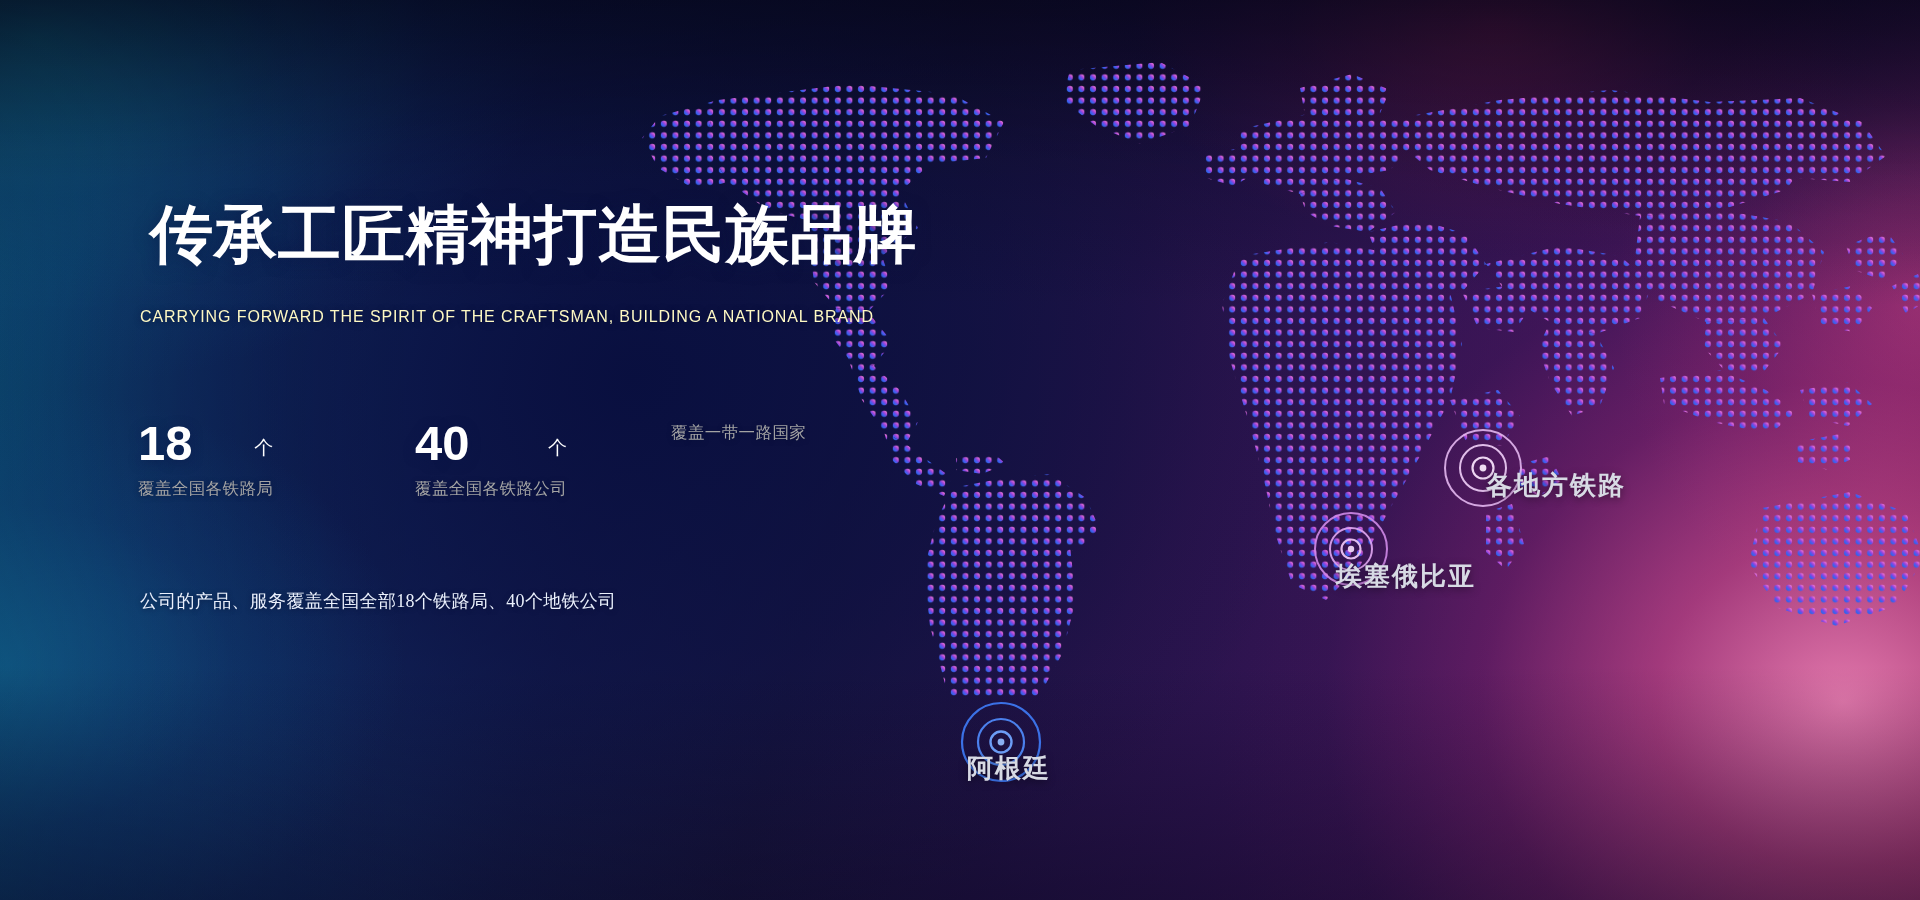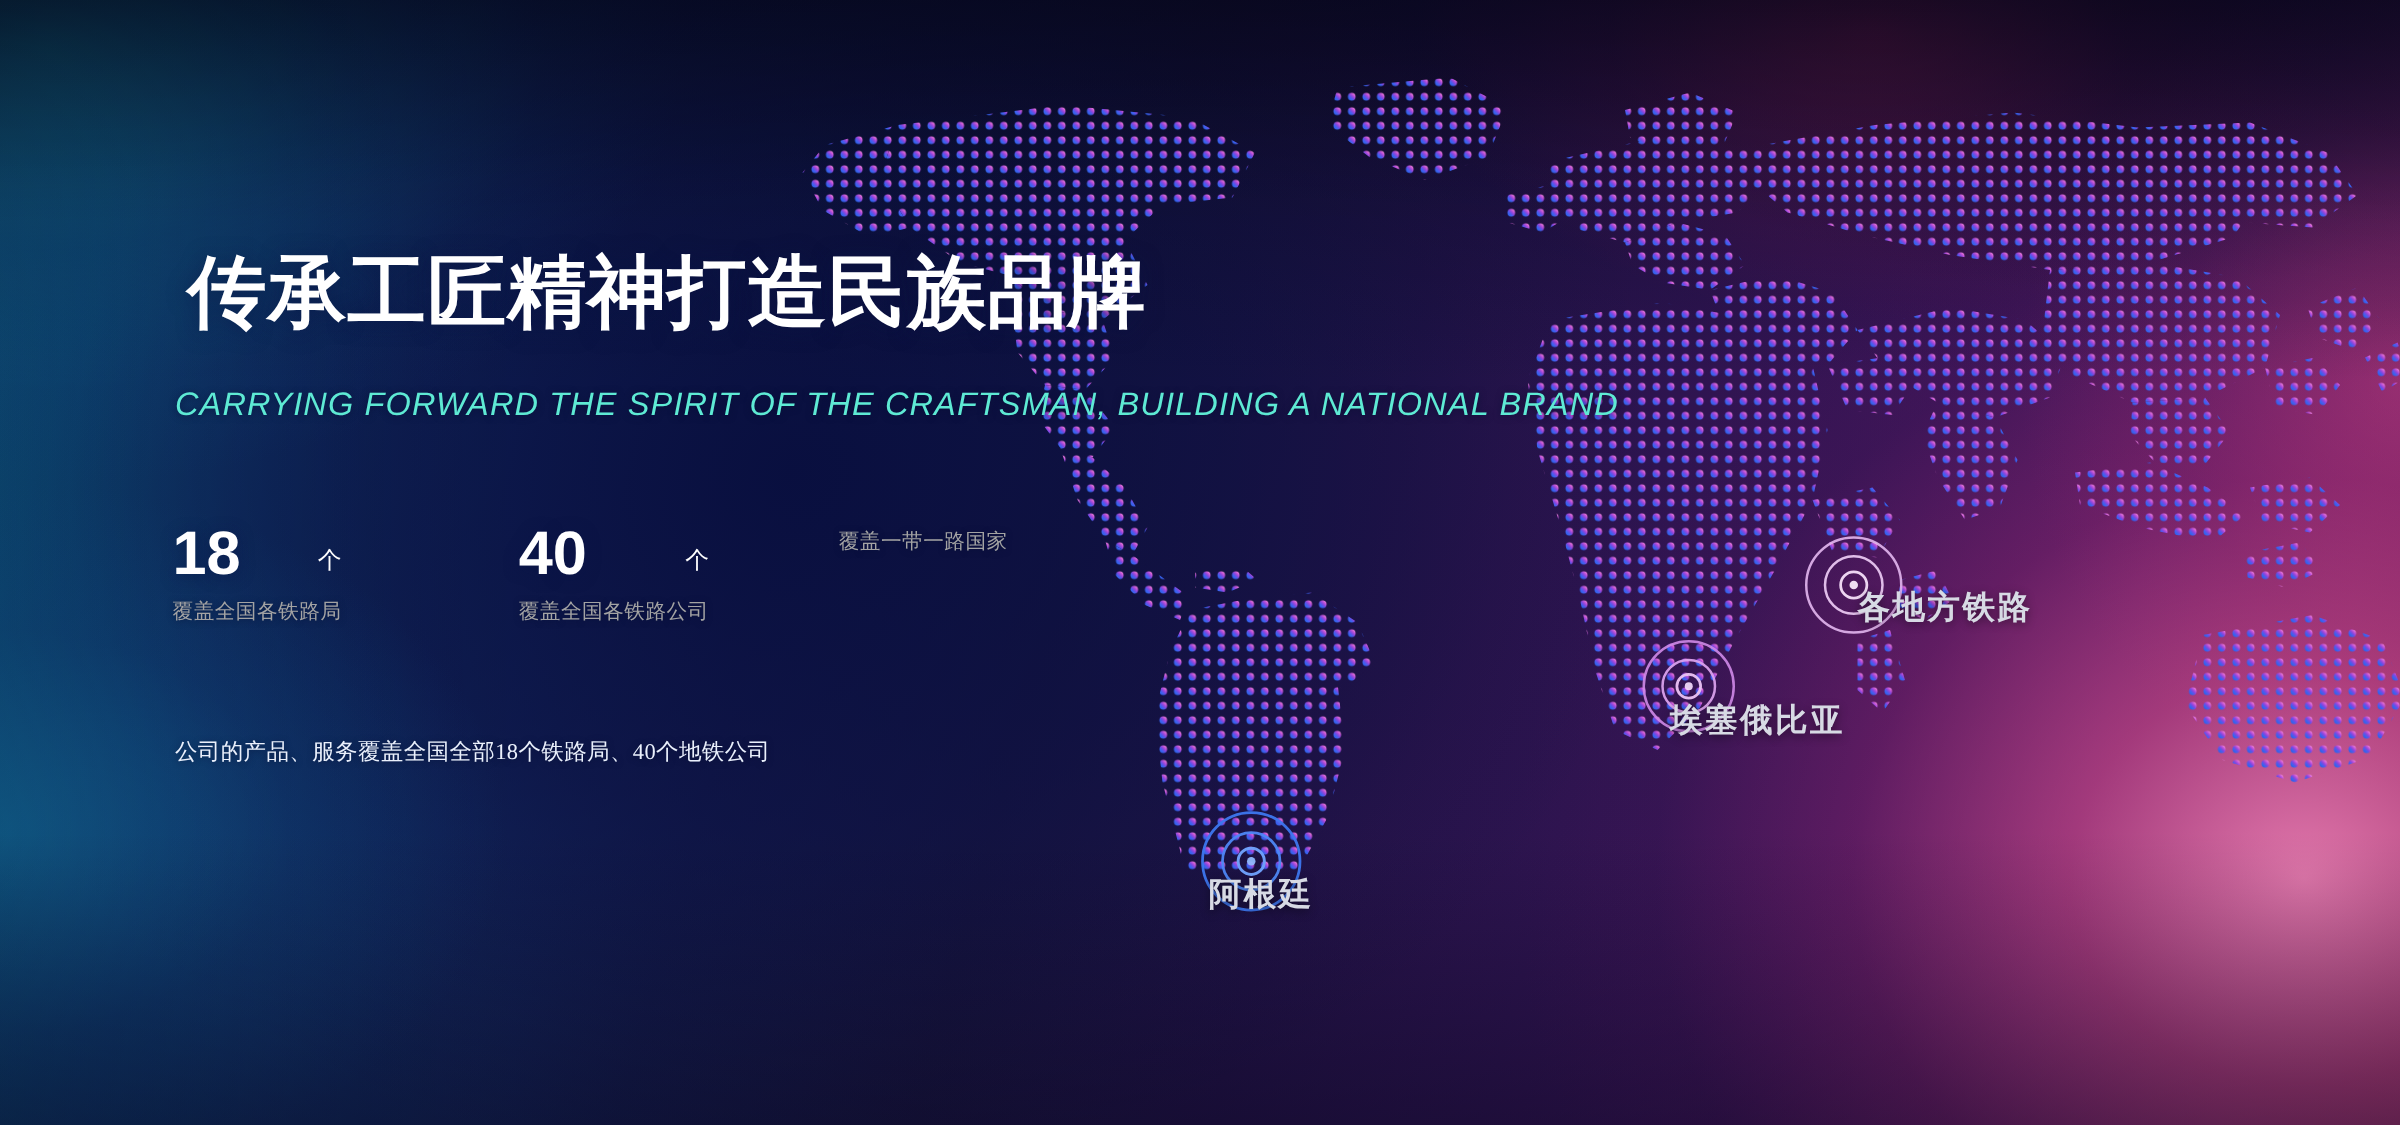--- a/index.html
+++ b/index.html
@@ -113,27 +113,26 @@
     letter-spacing:1px;
     color:#ffffff;
     white-space:nowrap;
     line-height:1;
     text-shadow:0 2px 16px rgba(10,20,70,.55);
     margin-left:12px;
   }
 
   #subhead {
     position:absolute; top:308px; left:2px;
-    font-size:26px;
+    font-size:16px;
     letter-spacing:.9px;
-    color:#5eead4;
+    color:#fef9c3;
     white-space:nowrap;
     font-weight:400;
     text-shadow:0 1px 6px rgba(8,14,50,.6);
-    font-style:italic;
   }
 
   
   #stats {
     position:absolute; top:410px; left:0;
     width:720px; height:105px;
   }
   .stat { position:absolute; top:0; }
   .stat-0 { left:0px; }
   .stat-1 { left:277px; }
@@ -340,21 +339,21 @@
   <div class="marker" id="marker-2" style="left: 1311px; top: 509px; width: 80px; height: 80px;">
     <svg class="rings" width="80" height="80" viewBox="0 0 80 80">
       <circle cx="40" cy="40" r="36" fill="none" stroke="#cf8ae8" stroke-width="2" opacity=".9"></circle>
       <circle cx="40" cy="40" r="21" fill="none" stroke="#dda4ee" stroke-width="2" opacity=".93"></circle>
       <circle cx="40" cy="40" r="9.5" fill="none" stroke="#e9c2f4" stroke-width="2.2" opacity=".96"></circle>
       <circle cx="40" cy="40" r="3.2" fill="#efd6f8" opacity=".95"></circle>
     </svg>
     <span class="mlabel" style="left: 25px; top: 50px;">埃塞俄比亚</span>
   </div>
 
-  <div class="marker" id="marker-3" style="left: 958px; top: 646px; width: 86px; height: 86px;">
+  <div class="marker" id="marker-3" style="left: 958px; top: 699px; width: 86px; height: 86px;">
     <svg class="rings" width="86" height="86" viewBox="0 0 86 86">
       <circle cx="43" cy="43" r="39" fill="none" stroke="#3d77ef" stroke-width="2.2" opacity=".95"></circle>
       <circle cx="43" cy="43" r="23" fill="none" stroke="#4e87f6" stroke-width="2.2" opacity=".95"></circle>
       <circle cx="43" cy="43" r="10.5" fill="none" stroke="#6ea0fa" stroke-width="2.4" opacity=".98"></circle>
       <circle cx="43" cy="43" r="3.4" fill="#8fb8fc" opacity=".95"></circle>
     </svg>
     <span class="mlabel" style="left: 9px; top: 52px;">阿根廷</span>
   </div>
 
 </div>

